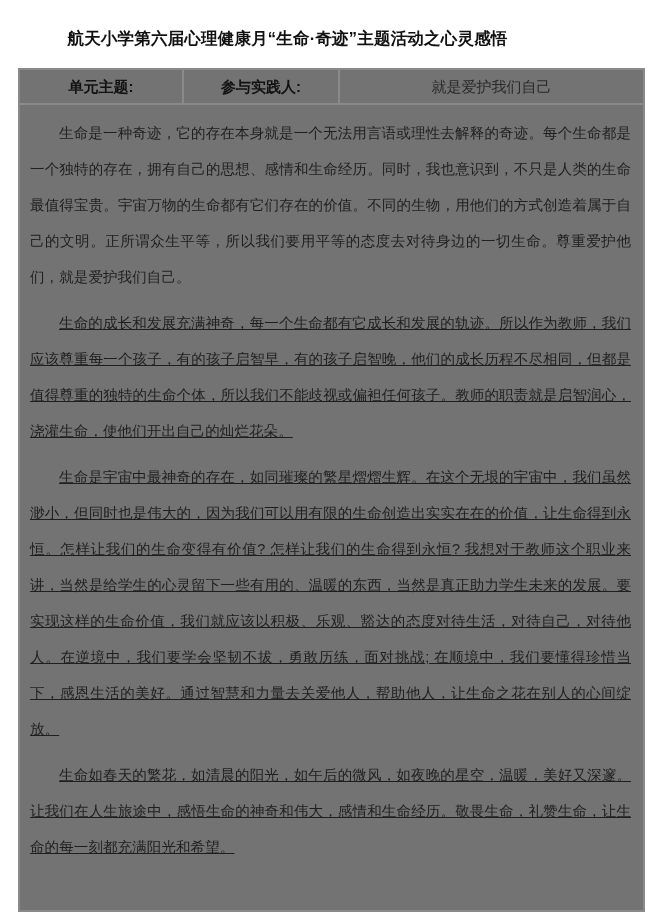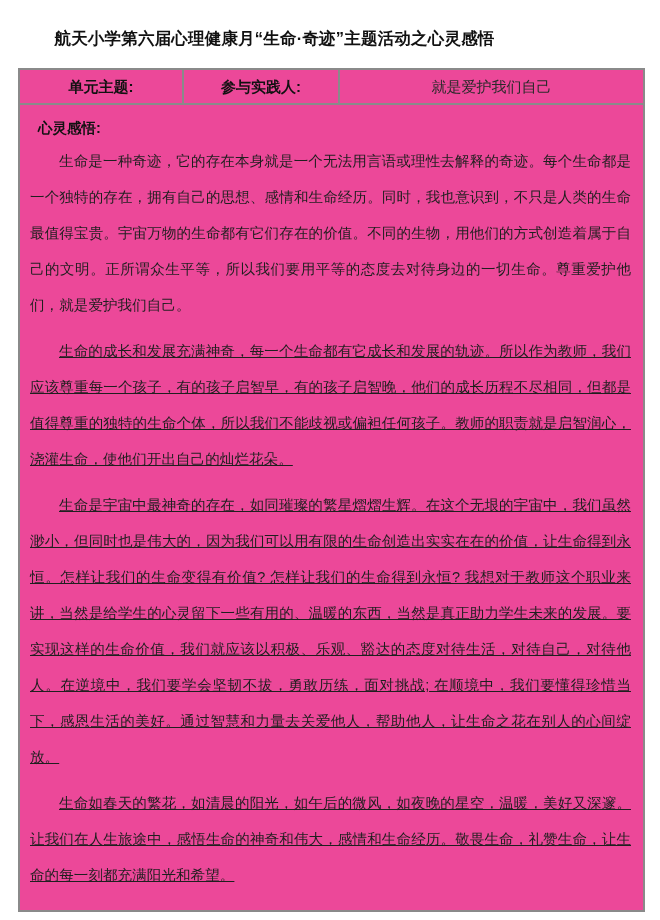--- a/index.html
+++ b/index.html
@@ -24,30 +24,31 @@
     position: absolute;
     top: 28px;
     left: 0;
     width: 549px;
     text-align: center;
     font-size: 16.5px;
     font-weight: bold;
     letter-spacing: 0.2px;
     color: #111111;
     white-space: nowrap;
+    padding-left: 13px;
   }
   .doc-table {
     position: absolute;
     top: 68px;
     left: 18px;
     width: 627px;
     height: 844px;
     box-sizing: border-box;
     border: 2.5px solid #8a8a8a;
-    background: #ec4899;
+    background: #737373;
   }
   .header-row {
     display: flex;
     height: 35px;
     box-sizing: border-box;
     border-bottom: 2.5px solid #8a8a8a;
   }
   .hcell {
     box-sizing: border-box;
     display: flex;
@@ -103,21 +104,20 @@
 
   <div class="doc-table">
 
     <div class="header-row">
       <div class="hcell bold c-unit-label">单元主题:</div>
       <div class="hcell bold c-part-label">参与实践人:</div>
       <div class="hcell val c-part-value last">就是爱护我们自己</div>
     </div>
 
     <div class="body-cell">
-      <div class="section-label">心灵感悟:</div>
 
       <p class="body-para">生命是一种奇迹，它的存在本身就是一个无法用言语或理性去解释的奇迹。每个生命都是一个独特的存在，拥有自己的思想、感情和生命经历。同时，我也意识到，不只是人类的生命最值得宝贵。宇宙万物的生命都有它们存在的价值。不同的生物，用他们的方式创造着属于自己的文明。正所谓众生平等，所以我们要用平等的态度去对待身边的一切生命。尊重爱护他们，就是爱护我们自己。</p>
       <p class="body-para">生命的成长和发展充满神奇，每一个生命都有它成长和发展的轨迹。所以作为教师，我们应该尊重每一个孩子，有的孩子启智早，有的孩子启智晚，他们的成长历程不尽相同，但都是值得尊重的独特的生命个体，所以我们不能歧视或偏袒任何孩子。教师的职责就是启智润心，浇灌生命，使他们开出自己的灿烂花朵。</p>
       <p class="body-para">生命是宇宙中最神奇的存在，如同璀璨的繁星熠熠生辉。在这个无垠的宇宙中，我们虽然渺小，但同时也是伟大的，因为我们可以用有限的生命创造出实实在在的价值，让生命得到永恒。怎样让我们的生命变得有价值? 怎样让我们的生命得到永恒? 我想对于教师这个职业来讲，当然是给学生的心灵留下一些有用的、温暖的东西，当然是真正助力学生未来的发展。要实现这样的生命价值，我们就应该以积极、乐观、豁达的态度对待生活，对待自己，对待他人。在逆境中，我们要学会坚韧不拔，勇敢历练，面对挑战; 在顺境中，我们要懂得珍惜当下，感恩生活的美好。通过智慧和力量去关爱他人，帮助他人，让生命之花在别人的心间绽放。</p>
       <p class="body-para">生命如春天的繁花，如清晨的阳光，如午后的微风，如夜晚的星空，温暖，美好又深邃。让我们在人生旅途中，感悟生命的神奇和伟大，感情和生命经历。敬畏生命，礼赞生命，让生命的每一刻都充满阳光和希望。</p>
     </div>
 
   </div>
 </div>
 

